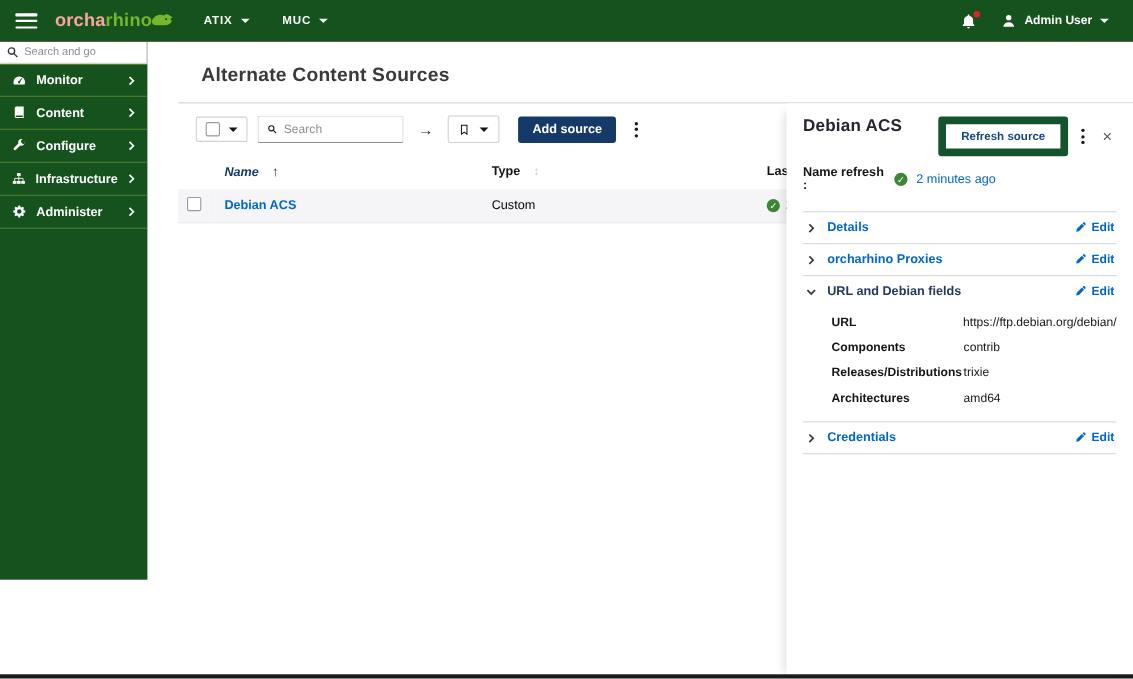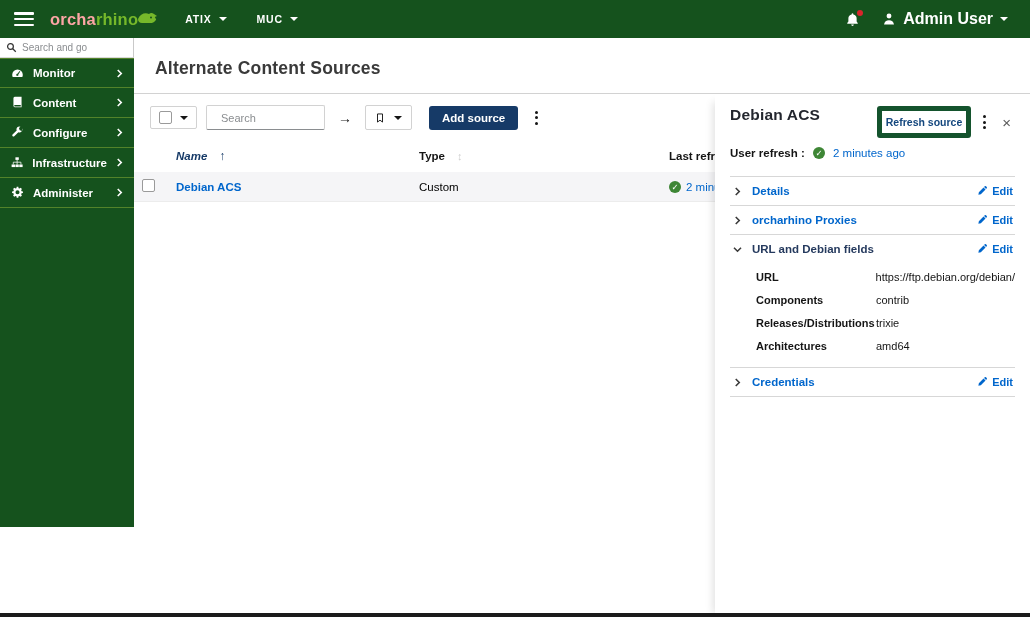--- a/index.html
+++ b/index.html
@@ -17,46 +17,46 @@
   .brand .b2 { color:#76b82a; }
   .brand svg { margin-left:-3px; margin-top:-4px; }
   .topnav { display:flex; align-items:center; gap:30px; }
   .topnav-item { display:flex; align-items:center; gap:7px; font-size:10.5px; font-weight:bold;
     letter-spacing:.8px; cursor:pointer; }
   .caret { width:0; height:0; border-left:4px solid transparent; border-right:4px solid transparent;
     border-top:4.5px solid #fff; display:inline-block; }
   .top-right { margin-left:auto; display:flex; align-items:center; gap:22px; padding-right:22px; }
   .bell { position:relative; cursor:pointer; display:flex; }
   .bell .dot { position:absolute; top:-2px; right:-3px; width:6px; height:6px; border-radius:50%; background:#d9252c; }
-  .user { display:flex; align-items:center; gap:7px; font-size:16px; font-weight:bold; cursor:pointer; }
+  .user { display:flex; align-items:center; gap:7px; font-size:11px; font-weight:bold; cursor:pointer; }
 
   
   .sidebar { position:absolute; top:38px; left:0; width:134px; height:489px; background:#15521d; z-index:20; }
   .side-search { height:20px; background:#fff; display:flex; align-items:center; gap:5px; padding:0 6px;
     border-right:1px solid #c9c9c9; border-bottom:1px solid #d9d9d9; }
   .side-search input { border:none; outline:none; width:100px; font-size:10px; color:#333;
     font-family:"Liberation Sans", sans-serif; }
   .side-search input::placeholder { color:#8a8d90; }
   .side-nav { display:flex; flex-direction:column; }
   .side-item { height:30px; display:flex; align-items:center; gap:9px; padding:0 11px; color:#fff;
     font-size:11.5px; font-weight:bold; cursor:pointer; border-bottom:1px solid rgba(160,190,60,.45); }
   .side-item:first-child { border-top:1px solid rgba(160,190,60,.45); }
   .side-item .chev { margin-left:auto; display:flex; }
 
   
-  .main { position:absolute; top:38px; left:134px; width:896px; height:575px; background:#fff; }
+  .main { position:absolute; top:38px; left:134px; width:896px; height:575px; background:#fff;padding-left:28px; }
   .page-title { font-size:17.5px; font-weight:bold; color:#3a3a3a; padding:20px 0 14px 21px; letter-spacing:.2px; }
   .title-divider { border-bottom:1px solid #d2d2d2; }
   .toolbar { display:flex; align-items:center; padding:11px 0 10px 16px; gap:9px; }
   .bulk-select { display:flex; align-items:center; gap:8px; border:1px solid #d2d2d2; background:#fff;
     padding:4px 8px; border-radius:2px; cursor:pointer; }
   .checkbox { width:13px; height:13px; border:1px solid #9a9a9a; border-radius:2px; background:#fff; display:inline-block; }
   .bulk-select .caret, .bookmark-btn .caret { border-top-color:#151515; }
   .search-box { display:flex; align-items:center; gap:6px; border:1px solid #d2d2d2; border-bottom-color:#8a8d90;
-    background:#fff; height:25px; padding:0 8px; width:119px; border-radius:2px; }
+    background:#fff; height:25px; padding:0 8px; width:133px; border-radius:2px; }
   .search-box input { border:none; outline:none; width:100px; font-size:11px; color:#333;
     font-family:"Liberation Sans", sans-serif; }
   .search-box input::placeholder { color:#8a8d90; }
   .arrow-btn { background:none; border:none; font-size:14px; color:#151515; cursor:pointer; padding:0 4px; }
   .bookmark-btn { display:flex; align-items:center; gap:9px; border:1px solid #d2d2d2; background:#fff;
     height:25px; padding:0 9px; border-radius:2px; cursor:pointer; }
   .primary-btn { background:#163a67; color:#fff; border:none; border-radius:3px; font-size:11.5px; font-weight:bold;
     padding:6px 13px; margin-left:8px; cursor:pointer; font-family:"Liberation Sans", sans-serif;text-align:center; }
   .kebab { display:flex; flex-direction:column; gap:2.5px; padding:4px 8px; background:none; border:none; cursor:pointer; }
   .kebab i { width:3px; height:3px; border-radius:50%; background:#151515; }
@@ -75,22 +75,22 @@
   .cell-refresh { display:flex; align-items:center; gap:5px; white-space:nowrap; }
   .check-circle { width:12px; height:12px; min-width:12px; border-radius:50%; background:#3e8635; color:#fff;
     font-size:8.5px; line-height:12px; text-align:center; display:inline-block; }
 
   
   .drawer { position:absolute; top:94px; left:715px; width:315px; height:519px; background:#fff; z-index:25;
     box-shadow:-6px 4px 8px -4px rgba(0,0,0,.12); padding:12px 15px 0 15px; }
   .drawer-head { display:flex; align-items:flex-start; }
   .drawer-title { font-size:15.5px; font-weight:bold; color:#23262e; letter-spacing:.2px; }
   .drawer-actions { margin-left:auto; display:flex; align-items:center; gap:4px; }
-  .secondary-btn { background:#fff; border:5px solid #14532d; color:#14477e; border-radius:3px;
-    font-size:10.5px; font-weight:bold; padding:5px 4px; cursor:pointer; font-family:"Liberation Sans", sans-serif; }
+  .secondary-btn { background:#fff; border:7px solid #14532d; color:#14477e; border-radius:3px;
+    font-size:10.5px; font-weight:bold; padding:5px 14px; cursor:pointer; font-family:"Liberation Sans", sans-serif; }
   .close-btn { background:none; border:none; color:#5a5a5a; font-size:15px; cursor:pointer; padding:2px 4px; }
   .last-refresh-line { display:flex; align-items:center; gap:8px; margin-top:9px; font-size:11.5px; }
   .last-refresh-line .lbl { font-weight:bold; color:#151515; width:75px; }
   .link-blue { color:#0066cc; text-decoration:none; cursor:pointer; }
   .sections { margin-top:17px; }
   .section-row { display:flex; align-items:center; gap:10px; border-top:1px solid #d7d7d7; padding:8px 2px; font-size:11.5px; }
   .section-row .sec-label { font-weight:bold; color:#0066cc; cursor:pointer; }
   .section-row .sec-label.dark { color:#253a5e; }
   .edit-link { margin-left:auto; display:flex; gap:4px; color:#0066cc; font-size:11px;
     font-weight:bold; cursor:pointer; text-decoration:none; }
@@ -284,21 +284,21 @@
       <button class="secondary-btn">Refresh source</button>
       <button class="kebab">
           <i></i>
           <i></i>
           <i></i>
         </button>
       <button class="close-btn">×</button>
     </div>
   </div>
   <div class="last-refresh-line">
-    <span class="lbl">User refresh :</span>
+    <span class="lbl">Name refresh :</span>
     <span class="check-circle">✓</span>
     <a class="link-blue">2 minutes ago</a>
   </div>
 
   <div class="sections">
 
     <div class="section-row">
       <span class="chev-dark">
           <svg width="7" height="9" viewBox="0 0 8 10">
             <path d="M2 1l4 4-4 4" stroke="#3a3a3a" stroke-width="1.8" fill="none"></path>

